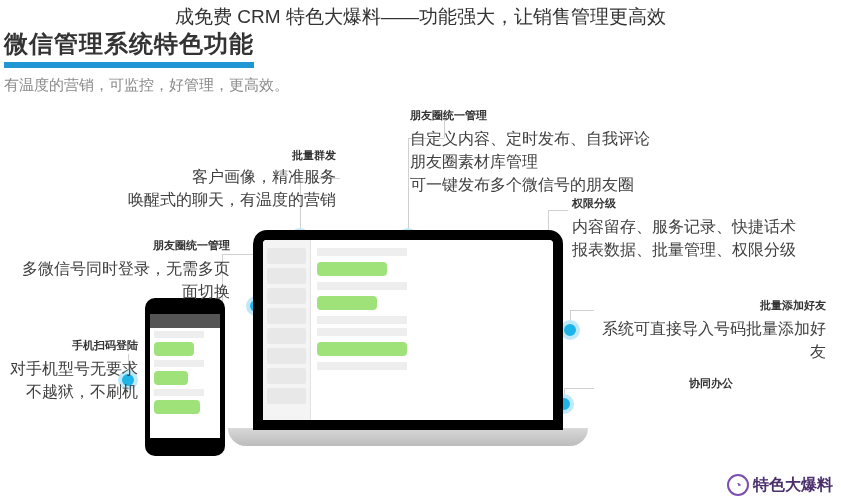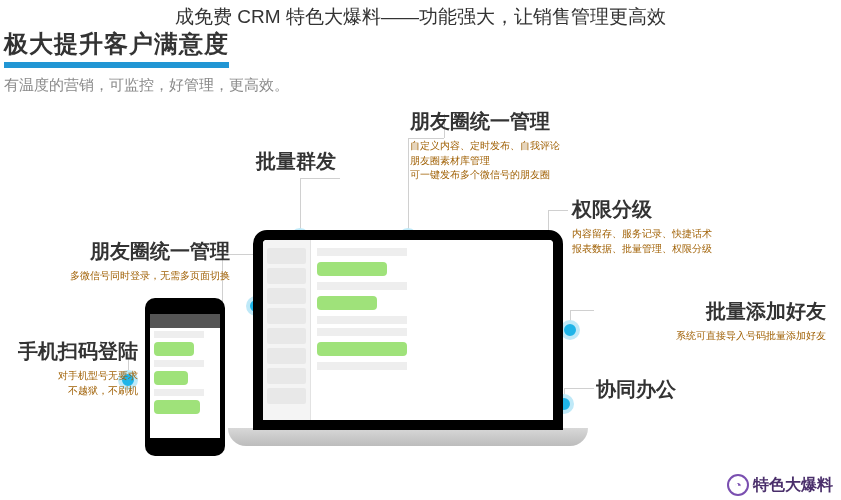--- a/index.html
+++ b/index.html
@@ -99,28 +99,28 @@
 .phone-screen .ph-line { background: #eee; width: 50px; height: 7px; margin: 3px 4px; }
 
 
 .feature {
   position: absolute;
   width: 208px;
 }
 .feature.right { text-align: left; }
 .feature.left { text-align: right; }
 .feature h4 {
-  font-size: 20px;
+  font-size: 11px;
   font-weight: bold;
   color: #333;
   margin-bottom: 4px;
 }
 .feature p {
-  font-size: 10px;
-  color: #a16207;
+  font-size: 16px;
+  color: #404040;
   line-height: 1.45;
 }
 
 
 .dot {
   position: absolute;
   width: 20px;
   height: 20px;
   border-radius: 50%;
   background: #1fb4e8;
@@ -159,21 +159,21 @@
   width: 22px; height: 22px; border-radius: 50%;
   background: #fff; border: 2px solid #7a4fb0;
   display: flex; align-items: center; justify-content: center;
   font-size: 12px; color: #7a4fb0;
 }
 </style>
 </head>
 <body>
 
 <div class="top-title">成免费 CRM 特色大爆料——功能强大，让销售管理更高效</div>
-<div class="section-title">极大提升客户满意度</div>
+<div class="section-title">微信管理系统特色功能</div>
 <div class="subtitle">有温度的营销，可监控，好管理，更高效。</div>
 
 <div class="line v" style="left:408px; top:138px; height:96px;"></div>
 <div class="line v" style="left:300px; top:178px; height:56px;"></div>
 <div class="line h" style="left:300px; top:178px; width:40px;"></div>
 <div class="line h" style="left:408px; top:138px; width:36px;"></div>
 <div class="line v" style="left:444px; top:114px; height:24px;"></div>
 <div class="line v" style="left:222px; top:254px; height:50px;"></div>
 <div class="line h" style="left:222px; top:254px; width:32px;"></div>
 <div class="line v" style="left:548px; top:210px; height:60px;"></div>
@@ -232,20 +232,21 @@
   </div>
 </div>
 
 <div class="feature right" style="left:410px; top:108px; width:260px;">
   <h4>朋友圈统一管理</h4>
   <p>自定义内容、定时发布、自我评论<br>朋友圈素材库管理<br>可一键发布多个微信号的朋友圈</p>
 </div>
 
 <div class="feature left" style="left:128px; top:148px;font-family:Liberation Mono, monospace;">
   <h4>批量群发</h4>
+  <p>客户画像，精准服务<br>唤醒式的聊天，有温度的营销</p>
 </div>
 
 <div class="feature right" style="left:572px; top:196px; width:230px;">
   <h4>权限分级</h4>
   <p>内容留存、服务记录、快捷话术<br>报表数据、批量管理、权限分级</p>
 </div>
 
 <div class="feature left" style="left:22px; top:238px;">
   <h4>朋友圈统一管理</h4>
   <p>多微信号同时登录，无需多页面切换</p>
@@ -254,21 +255,21 @@
 <div class="feature right" style="left:596px; top:298px; width:230px;text-align:right;">
   <h4>批量添加好友</h4>
   <p>系统可直接导入号码批量添加好友</p>
 </div>
 
 <div class="feature left" style="left:-70px; top:338px;">
   <h4>手机扫码登陆</h4>
   <p>对手机型号无要求<br>不越狱，不刷机</p>
 </div>
 
-<div class="feature right" style="left:596px; top:376px; width:230px;">
+<div class="feature right" style="left:596px; top:376px; width:230px;text-align:center;">
   <h4>协同办公</h4>
 </div>
 
 <div class="watermark">
   <div class="wm-icon">◔</div>
   <span>特色大爆料</span>
 </div>
 <div class="wm-sub">HAIKESHOUYOUWANG</div>
 
 </body></html>

